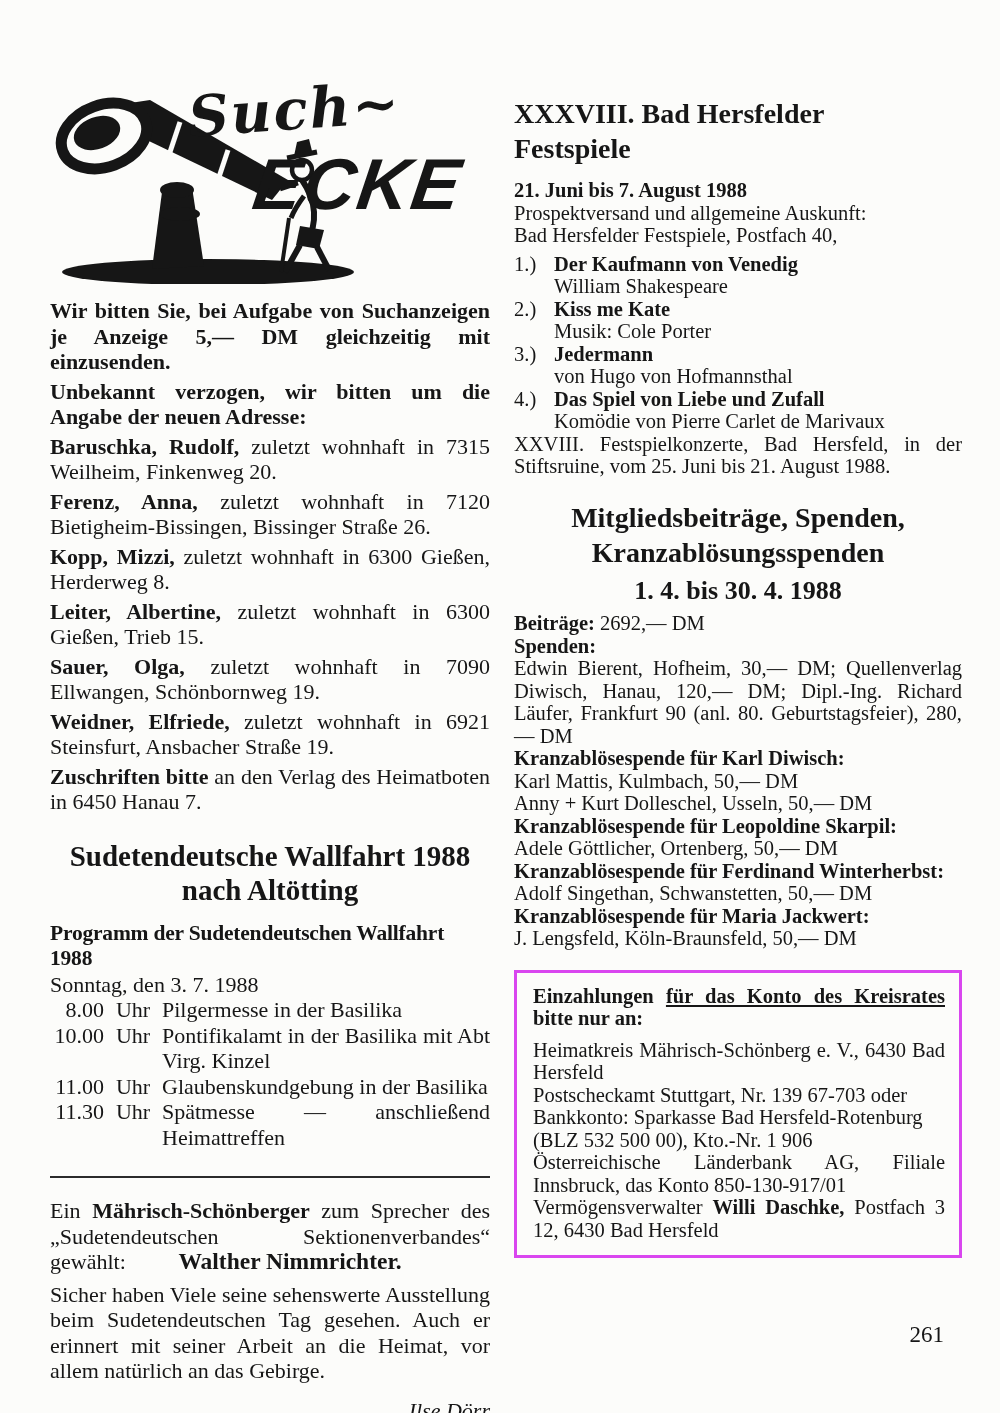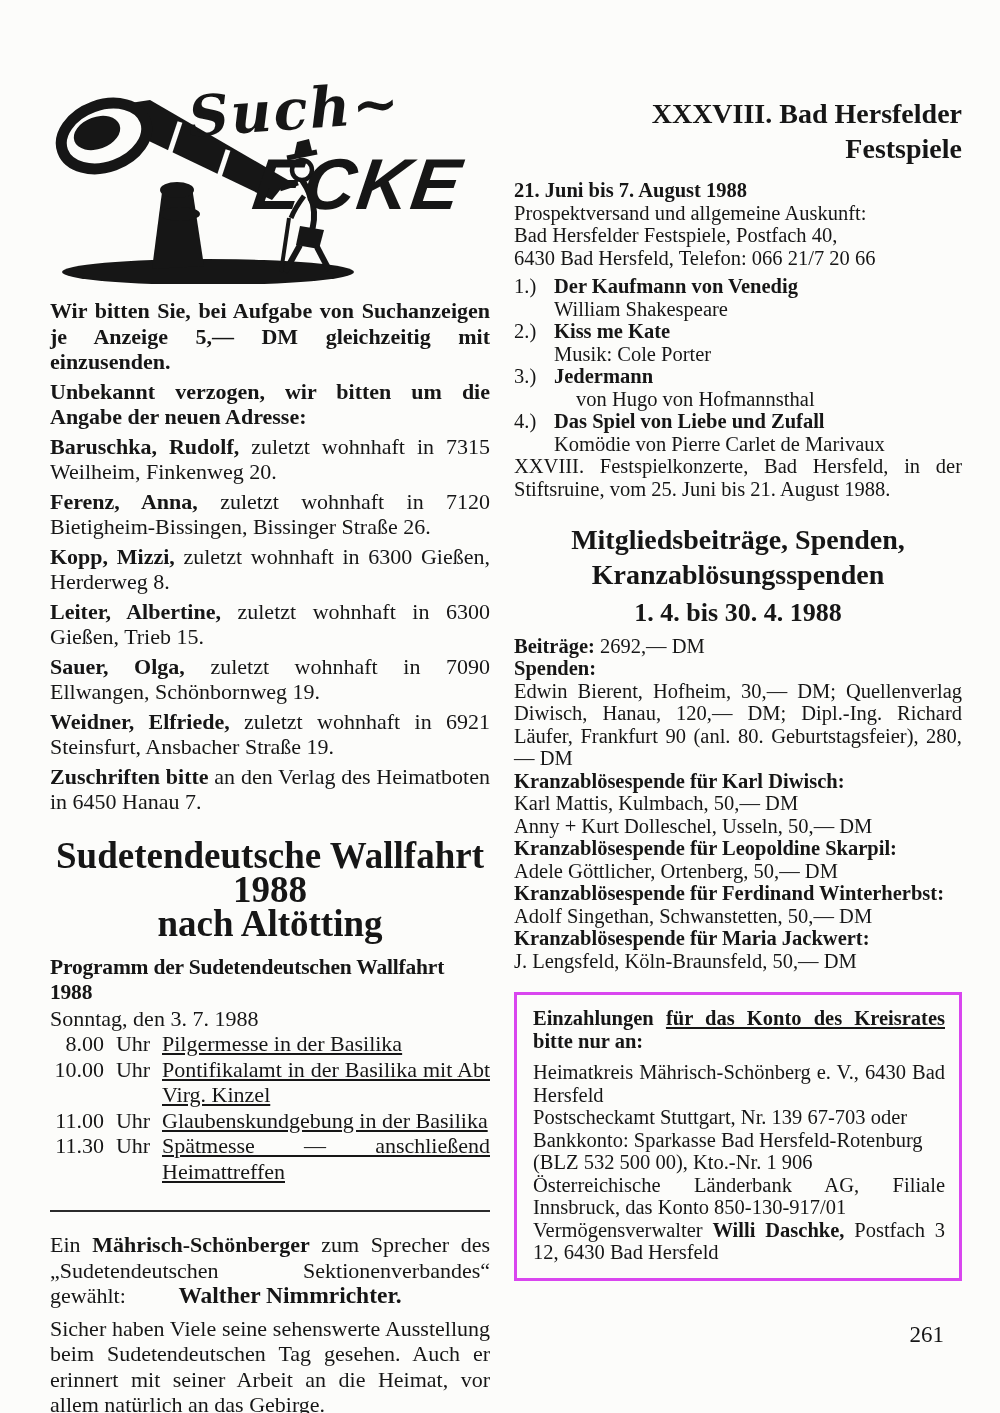--- a/index.html
+++ b/index.html
@@ -19,32 +19,32 @@
   .logo-script{position:absolute;left:138px;top:-2px;width:300px;
        font-family:"DejaVu Serif",serif;font-style:italic;font-weight:bold;
        font-size:56px;letter-spacing:2px;transform:rotate(-4deg);white-space:nowrap;}
   .logo-block{position:absolute;left:204px;top:76px;
        font-family:"Liberation Sans","DejaVu Sans",sans-serif;font-weight:bold;font-style:italic;
        font-size:72px;letter-spacing:2px;transform:skewX(-8deg);white-space:nowrap;}
 
   .intro-p{font-weight:bold;margin-bottom:4px;}
   .entry{margin-bottom:4px;}
 
-  .wall-title{font-weight:bold;font-size:37px;line-height:34px;text-align:center;margin:24px 0 14px;}
+  .wall-title{font-weight:bold;font-size:29px;line-height:34px;text-align:center;margin:24px 0 14px;}
   .prog-head{font-weight:bold;font-size:21.5px;letter-spacing:-0.2px;}
   .srow{display:flex;}
   .stime{width:54px;text-align:right;flex:none;}
   .sunit{width:58px;text-align:center;flex:none;}
-  .sevent{flex:1;text-align:justify;text-decoration:underline;}
+  .sevent{flex:1;text-align:justify;}
 
   .divider{border:none;border-top:2px solid #2b2b2b;margin:26px 0 20px;}
   .nimm-name{font-weight:bold;font-size:23.5px;text-align:center;margin:-25.5px 0 7px 40px;}
   .sig{text-align:right;font-style:italic;margin-top:14px;}
 
-  .fest-title{font-weight:bold;font-size:28px;line-height:35px;text-align:right;margin-bottom:13px;}
+  .fest-title{font-weight:bold;font-size:28px;line-height:35px;text-align:left;margin-bottom:13px;}
   .bold-line{font-weight:bold;}
   .play{display:flex;}
   .pnum{width:40px;flex:none;}
   .pbody{flex:1;}
   .ptitle{font-weight:bold;}
 
   .spenden-title{font-weight:bold;font-size:28px;line-height:35px;text-align:center;margin:22px 0 10px;}
   .period{font-weight:bold;font-size:26px;text-align:center;margin-bottom:10px;}
   .kranz-head{font-weight:bold;}
 
@@ -142,42 +142,41 @@
     <div class="col-right">
 
       <div>
         <div class="fest-title">
           <div>XXXVIII. Bad Hersfelder</div>
           <div>Festspiele</div>
         </div>
         <p class="bold-line">21. Juni bis 7. August 1988</p>
         <p>Prospektversand und allgemeine Auskunft:</p>
         <p>Bad Hersfelder Festspiele, Postfach 40,</p>
-        <p>6430 Bad Hersfeld, Telefon: 066 21/7 20 66</p>
 
         <div style="margin-top:6px;">
           <div class="play">
             <span class="pnum">1.)</span>
             <span class="pbody">
                 <span class="ptitle" style="display:block;">Der Kaufmann von Venedig</span>
                 <span style="display:block;">William Shakespeare</span>
               </span>
           </div>
           <div class="play">
             <span class="pnum">2.)</span>
             <span class="pbody">
                 <span class="ptitle" style="display:block;">Kiss me Kate</span>
                 <span style="display:block;">Musik: Cole Porter</span>
               </span>
           </div>
           <div class="play">
             <span class="pnum">3.)</span>
             <span class="pbody">
                 <span class="ptitle" style="display:block;">Jedermann</span>
-                <span style="display:block;margin-left:22px;">von Hugo von Hofmannsthal</span>
+                <span style="display:block;">von Hugo von Hofmannsthal</span>
               </span>
           </div>
           <div class="play">
             <span class="pnum">4.)</span>
             <span class="pbody">
                 <span class="ptitle" style="display:block;">Das Spiel von Liebe und Zufall</span>
                 <span style="display:block;">Komödie von Pierre Carlet de Marivaux</span>
               </span>
           </div>
         </div>

